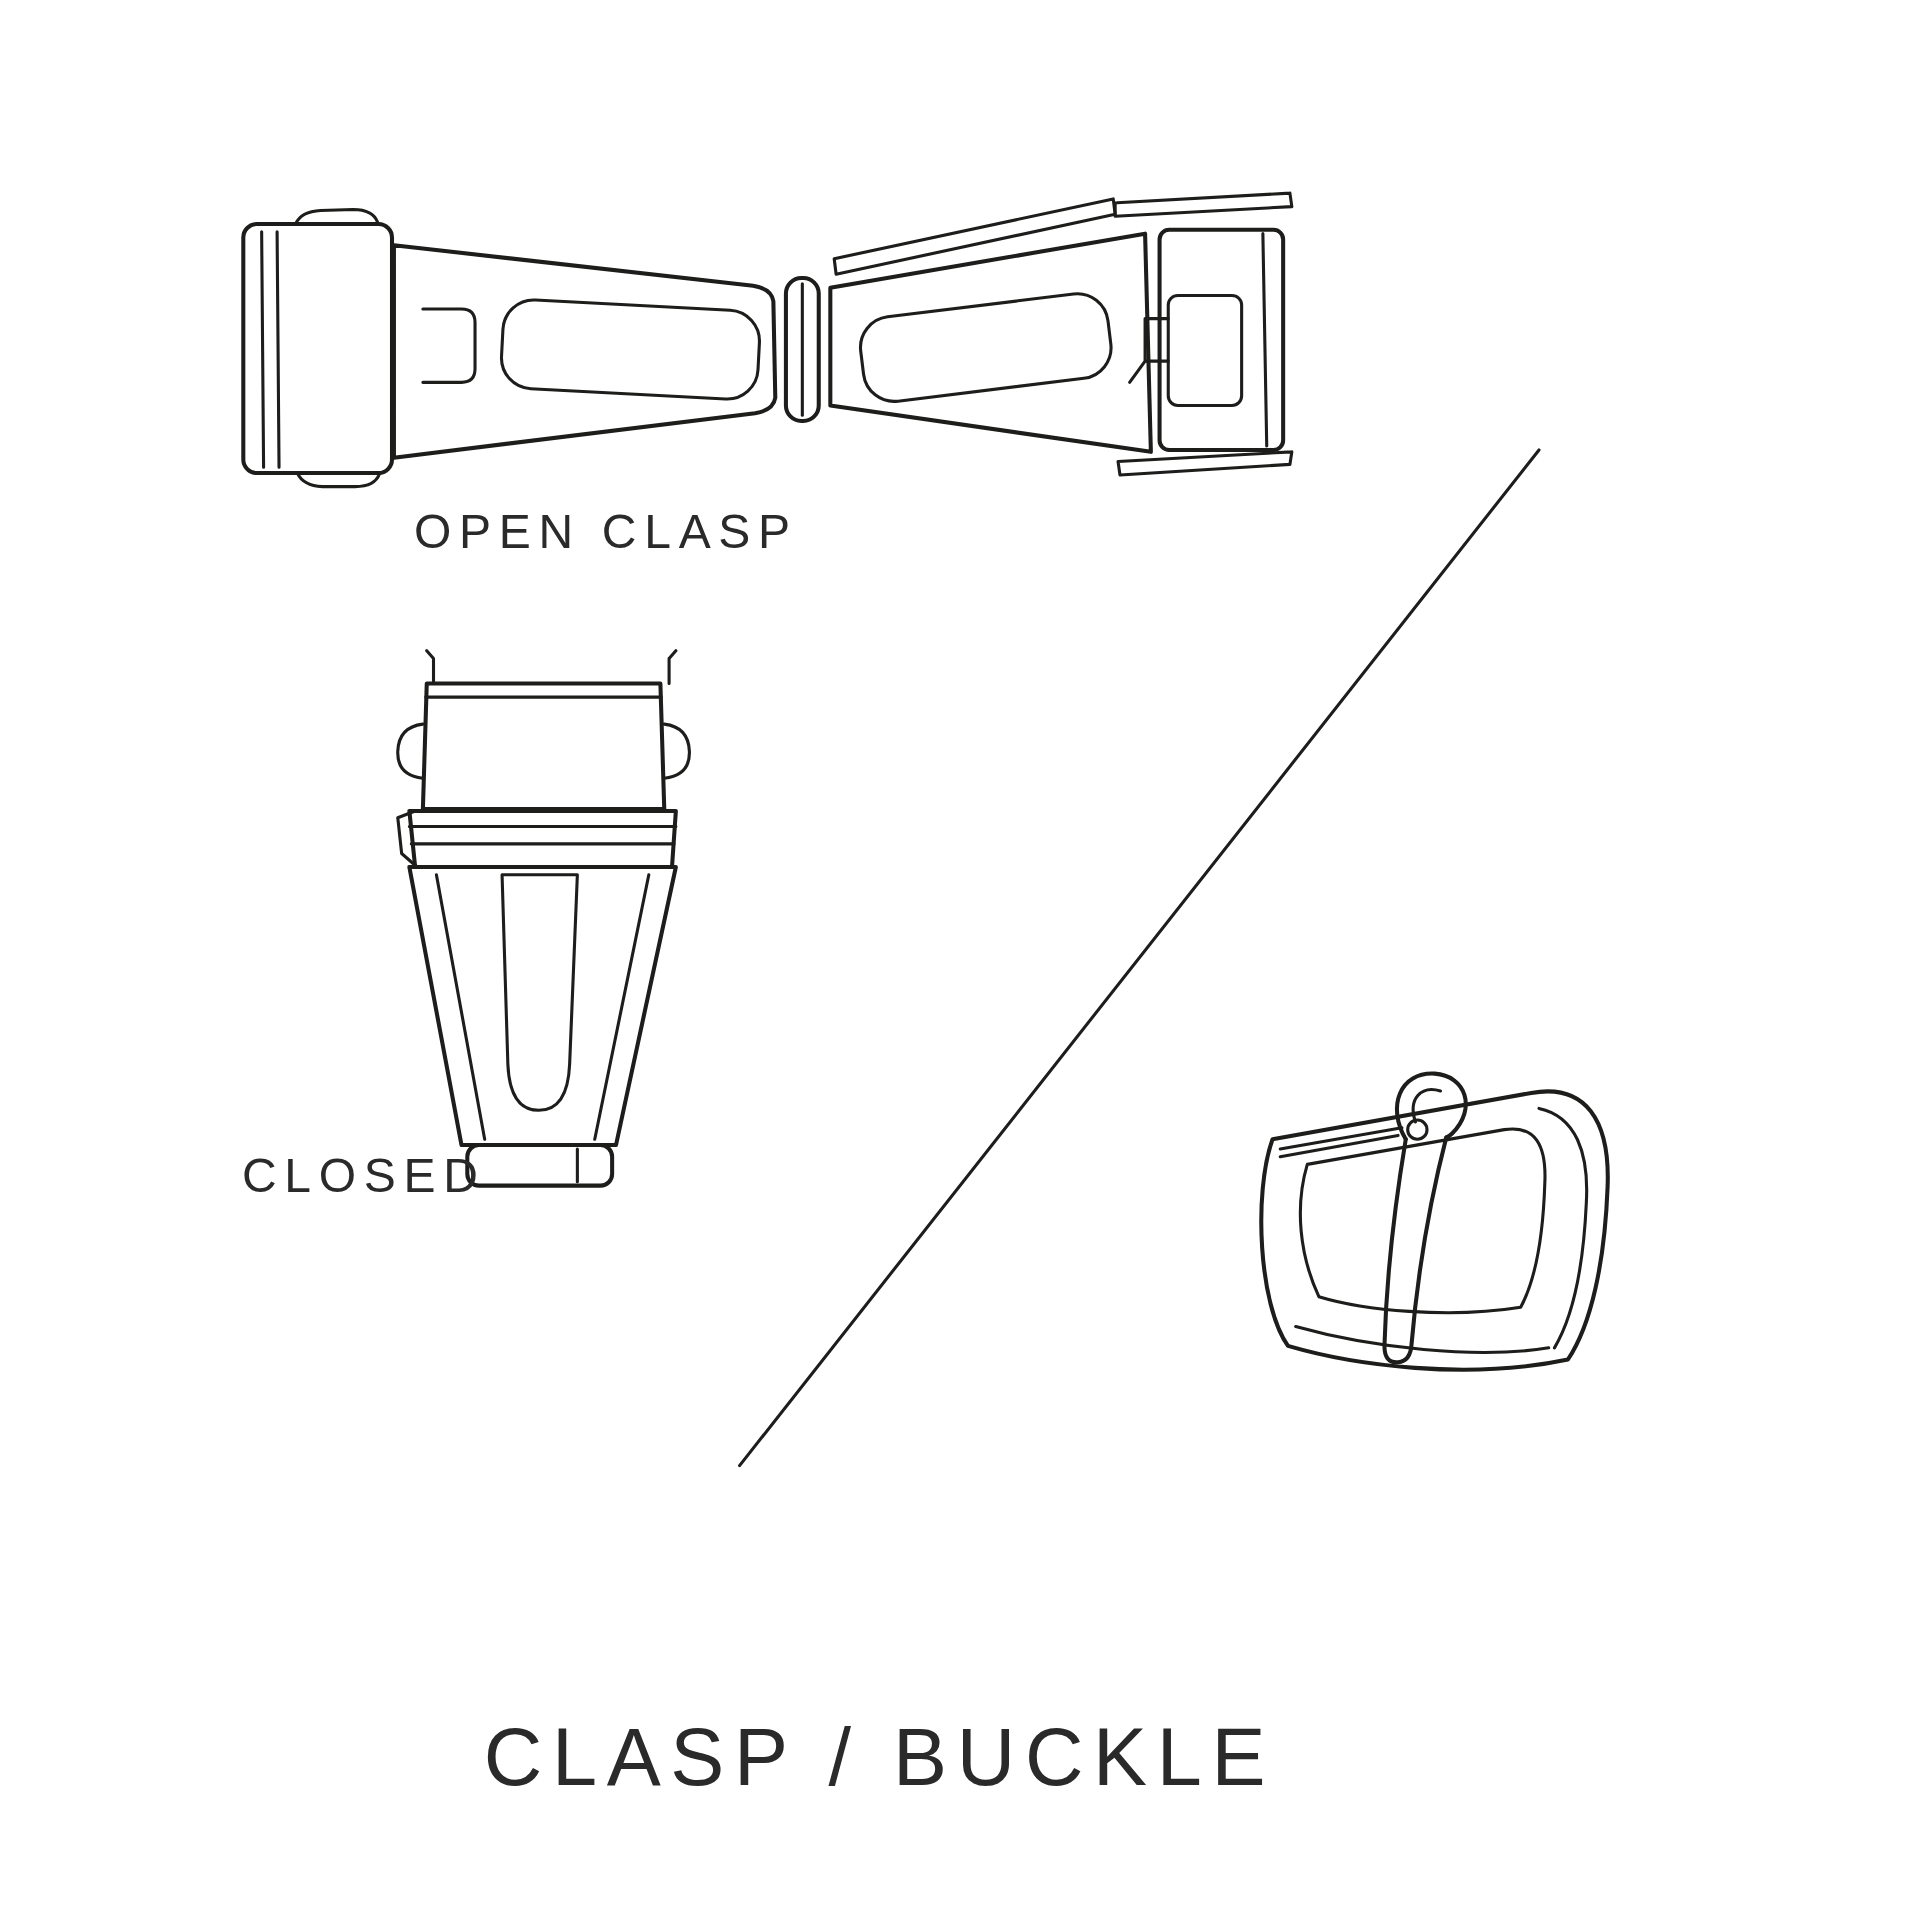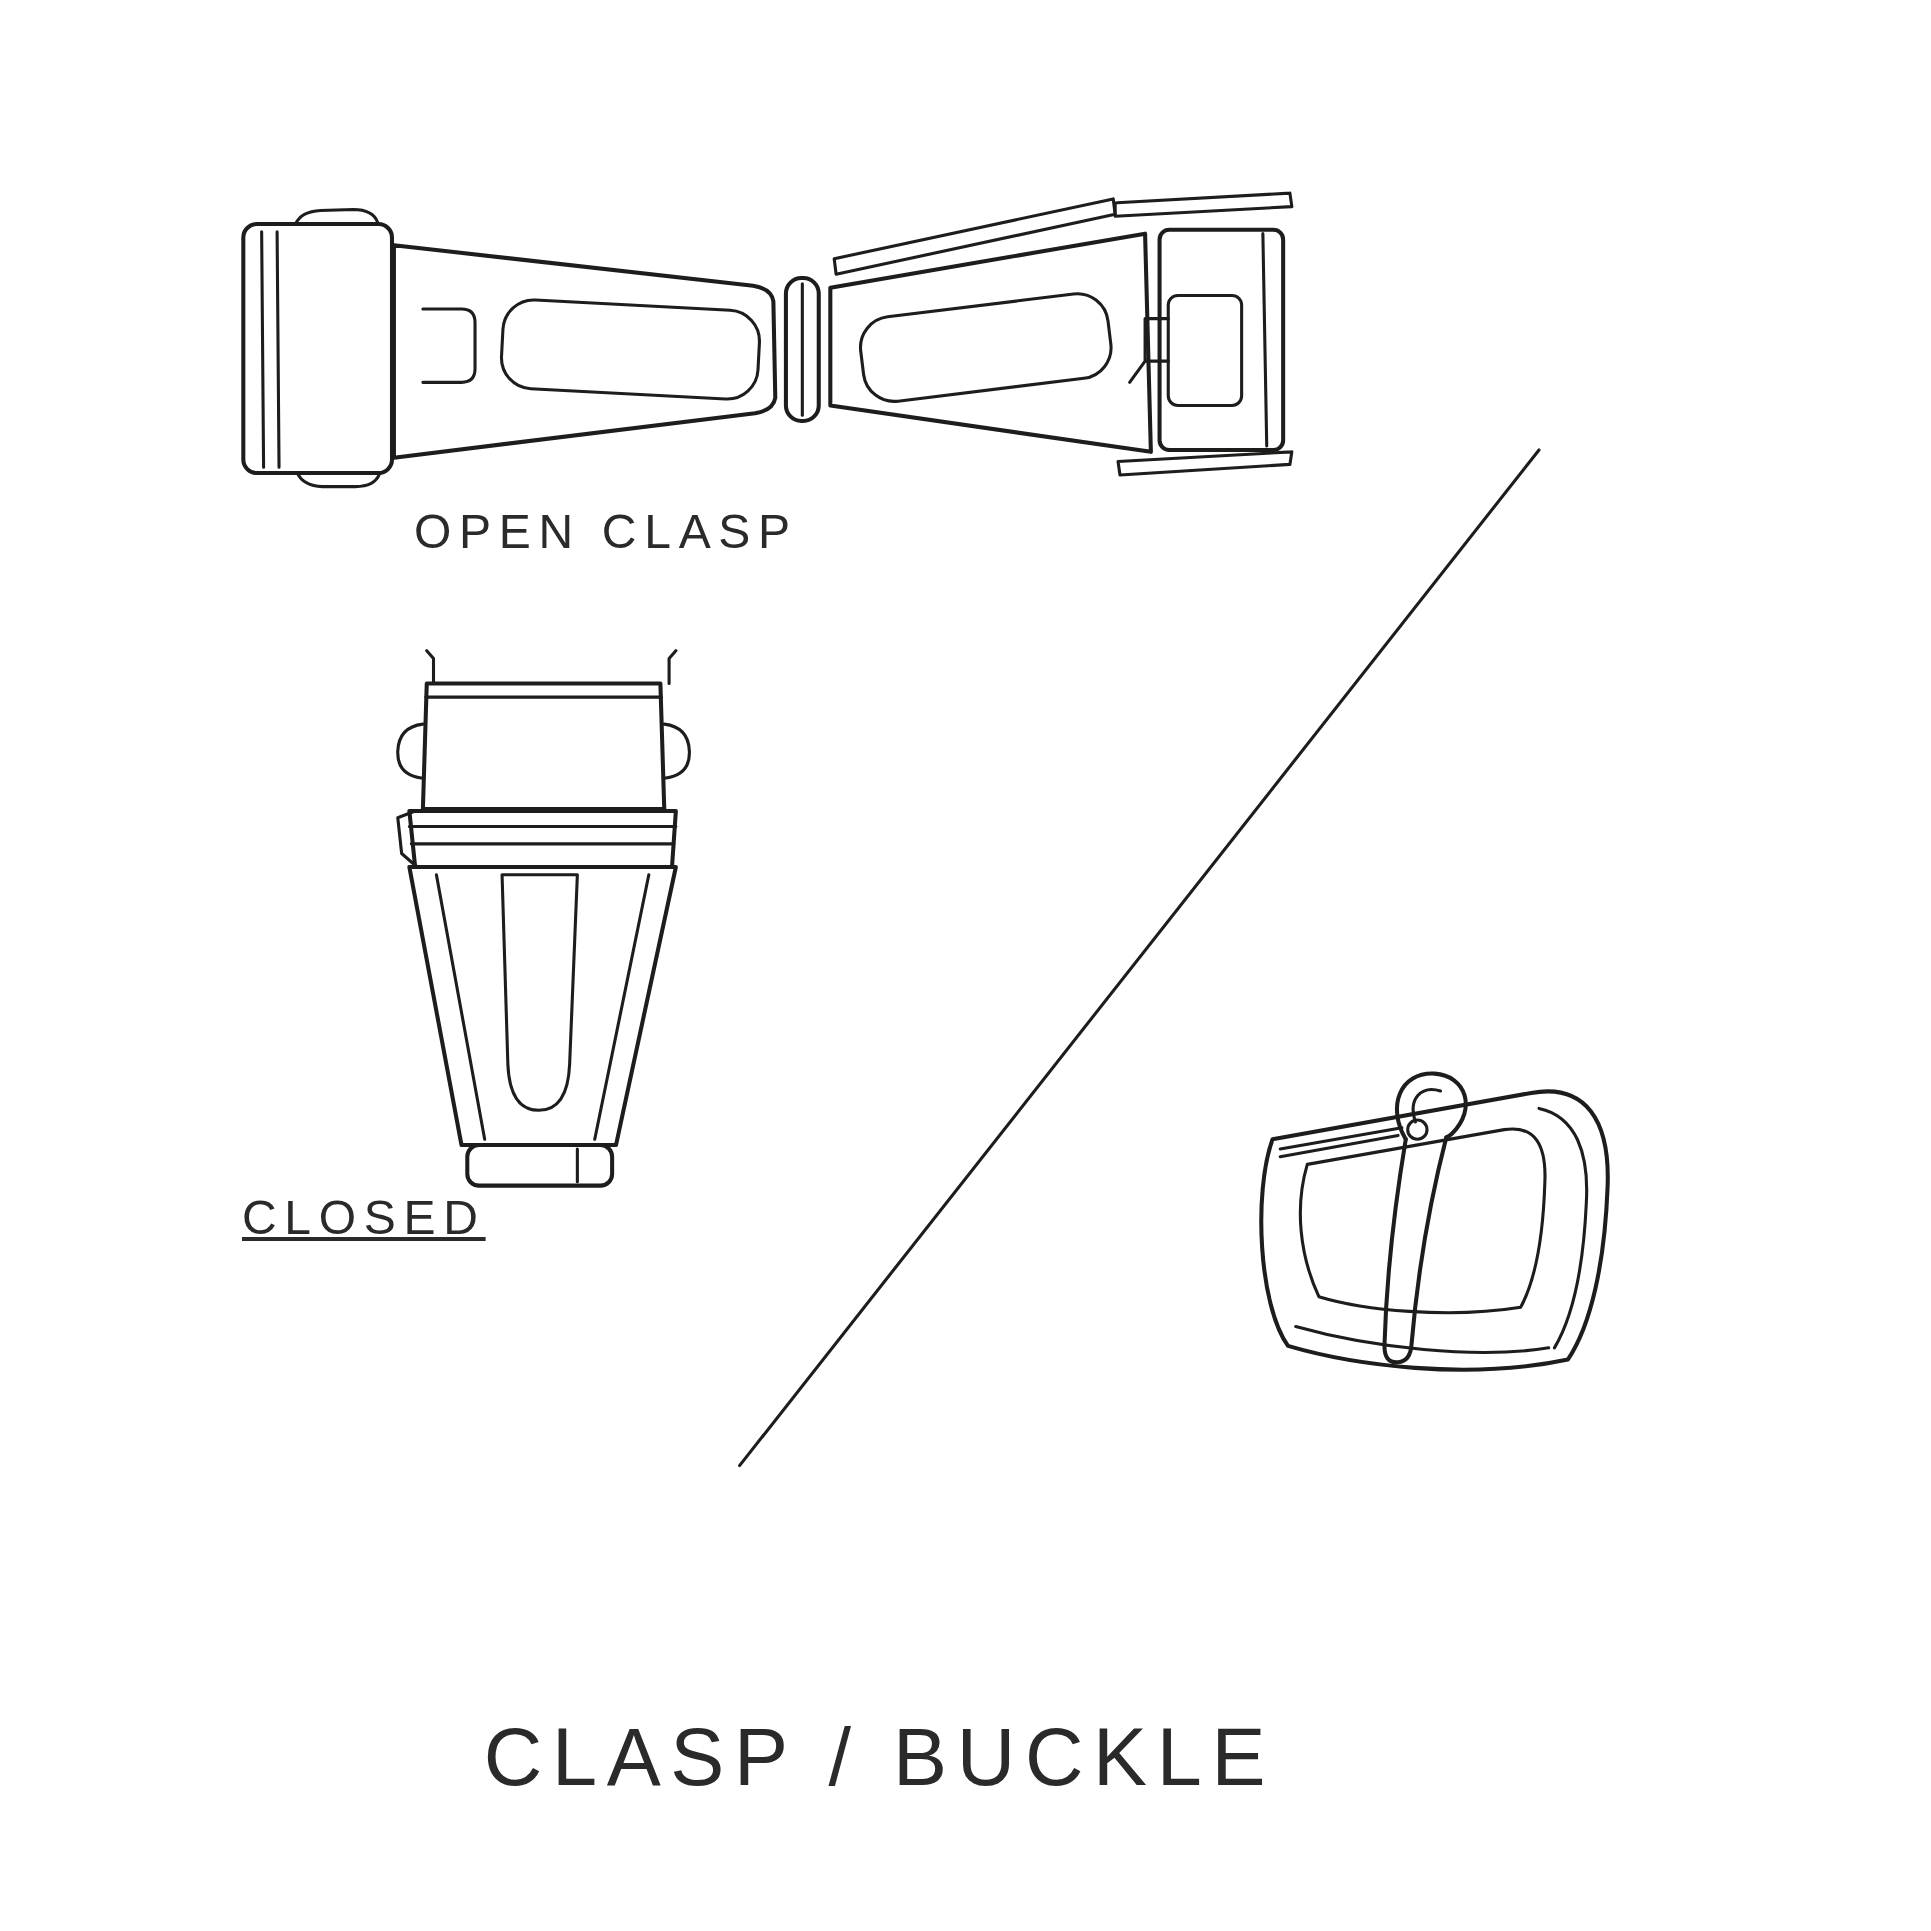--- a/index.html
+++ b/index.html
@@ -11,21 +11,21 @@
   .art path, .art rect, .art line, .art circle {
     fill:none; stroke:var(--line); stroke-width:4.2;
     stroke-linecap:round; stroke-linejoin:round;
   }
   .art .thin { stroke-width:3.2; }
   .label {
     position:absolute; color:var(--text); font-size:48px; font-weight:400;
     letter-spacing:7.7px; white-space:nowrap;
   }
   .label-open   { top:504px;  left:414px; width:772px; }
-  .label-closed { top:1190px; left:242px; width:579px;text-decoration:underline; }
+  .label-closed { top:1148px; left:242px; width:579px; }
   .page-title {
     position:absolute; top:1711px; left:0; width:1759px; color:var(--text);
     font-size:81px; font-weight:400; letter-spacing:9.7px; text-align:center; white-space:nowrap;
   }
 </style>
 </head>
 <body>
 
 <div class="canvas">
 

